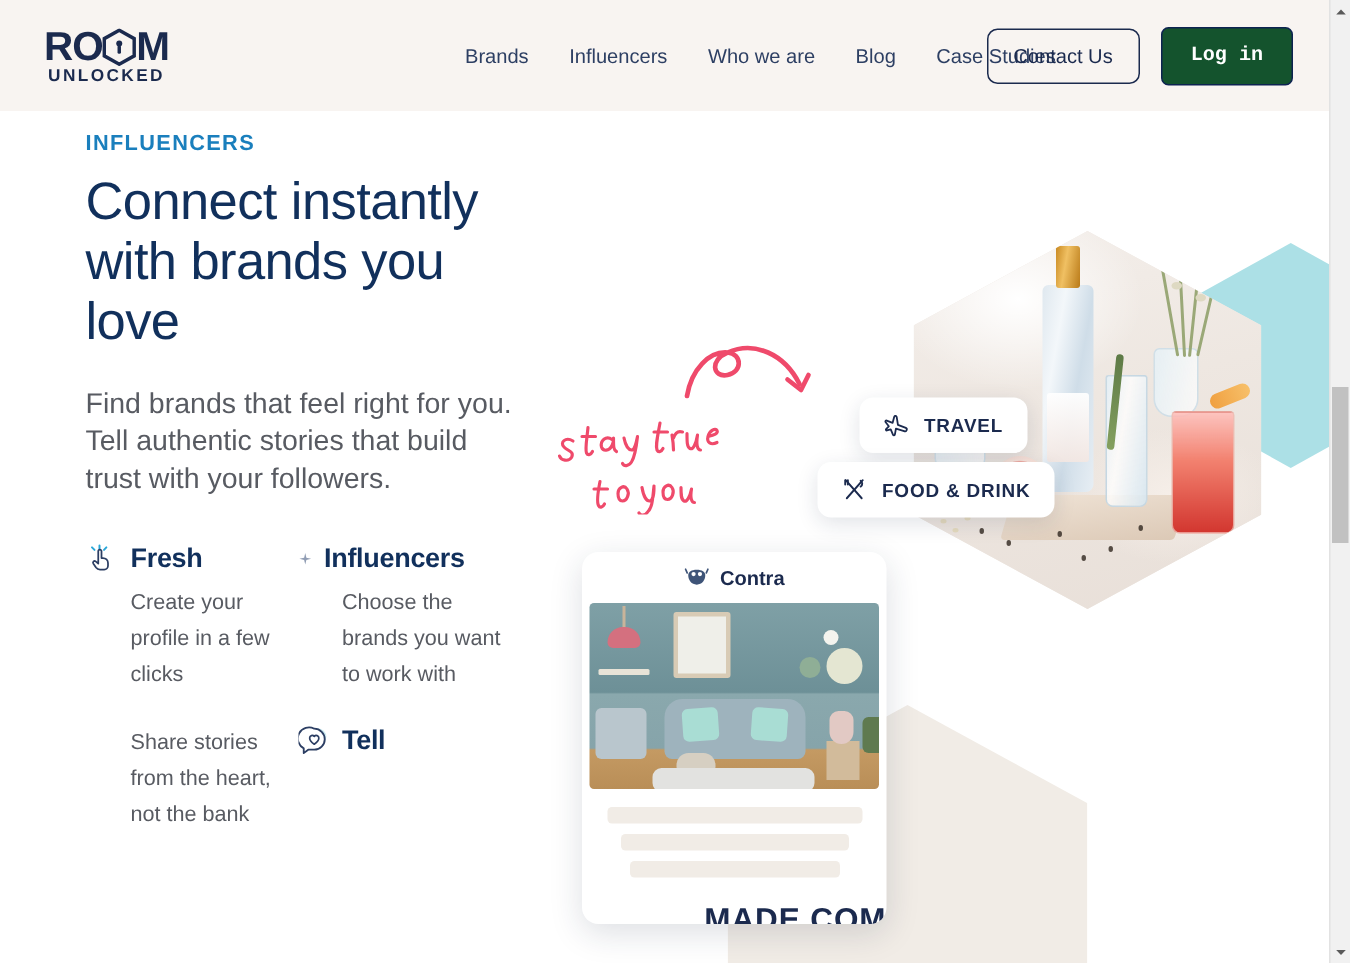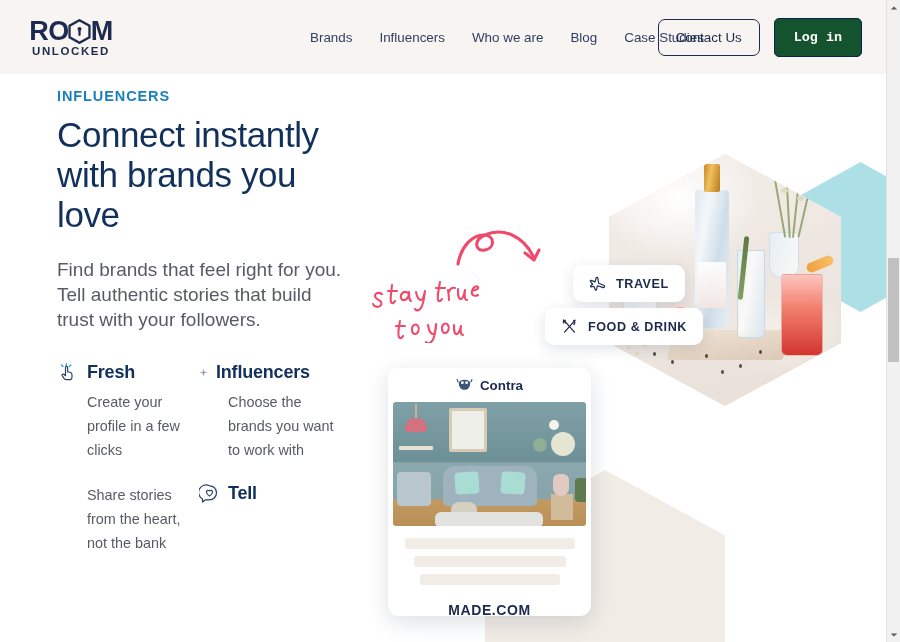--- a/index.html
+++ b/index.html
@@ -300,21 +300,21 @@
   .ph-plate { position:absolute; left:158px; top:30px; width:24px; height:24px; background:#e4e6d2; border-radius:50%; }
   .ph-vase  { position:absolute; left:160px; top:72px; width:16px; height:22px; background:#e2c9c4; border-radius:6px 6px 8px 8px; }
   .ph-plant { position:absolute; left:182px; top:76px; width:16px; height:24px; background:#5f7a4f; border-radius:4px; }
   .ph-stool { position:absolute; left:158px; top:92px; width:22px; height:26px; background:#d2bb9b; }
 
   .skel {
     height: 11px; background: #f1ece6; border-radius: 3px; margin: 0 auto;
   }
   #contra-foot { padding-top: 12px; }
   #contra-brand {
-    text-align: center; font-size: 14px; font-weight: 600;
+    text-align: right; font-size: 21px; font-weight: 600;
     letter-spacing: .6px; color: #1b2a4e; margin-top: 17px;
   }
 
   
   #scrollbar {
     position: absolute; right: 0; top: 0; width: 14px; height: 642px;
     background: #f1f1f1; border-left: 1px solid #e2e2e2;
     z-index: 50;
   }
   .sb-arrow {

